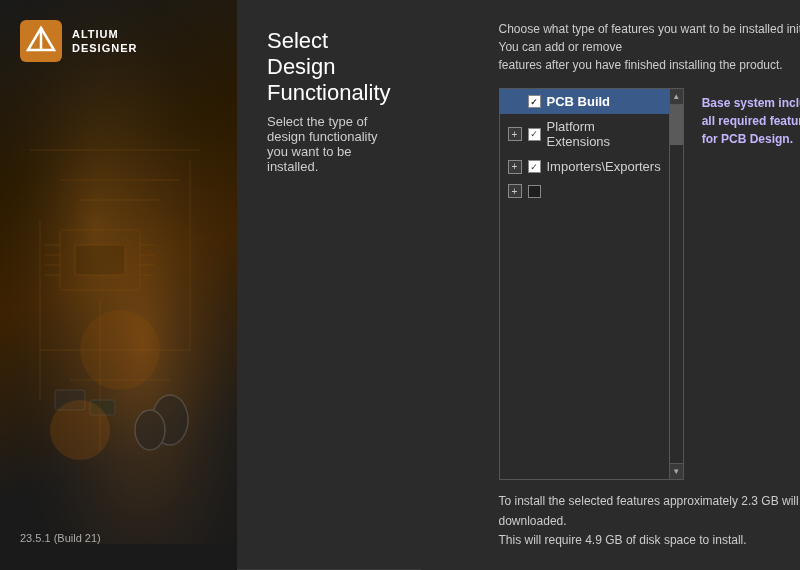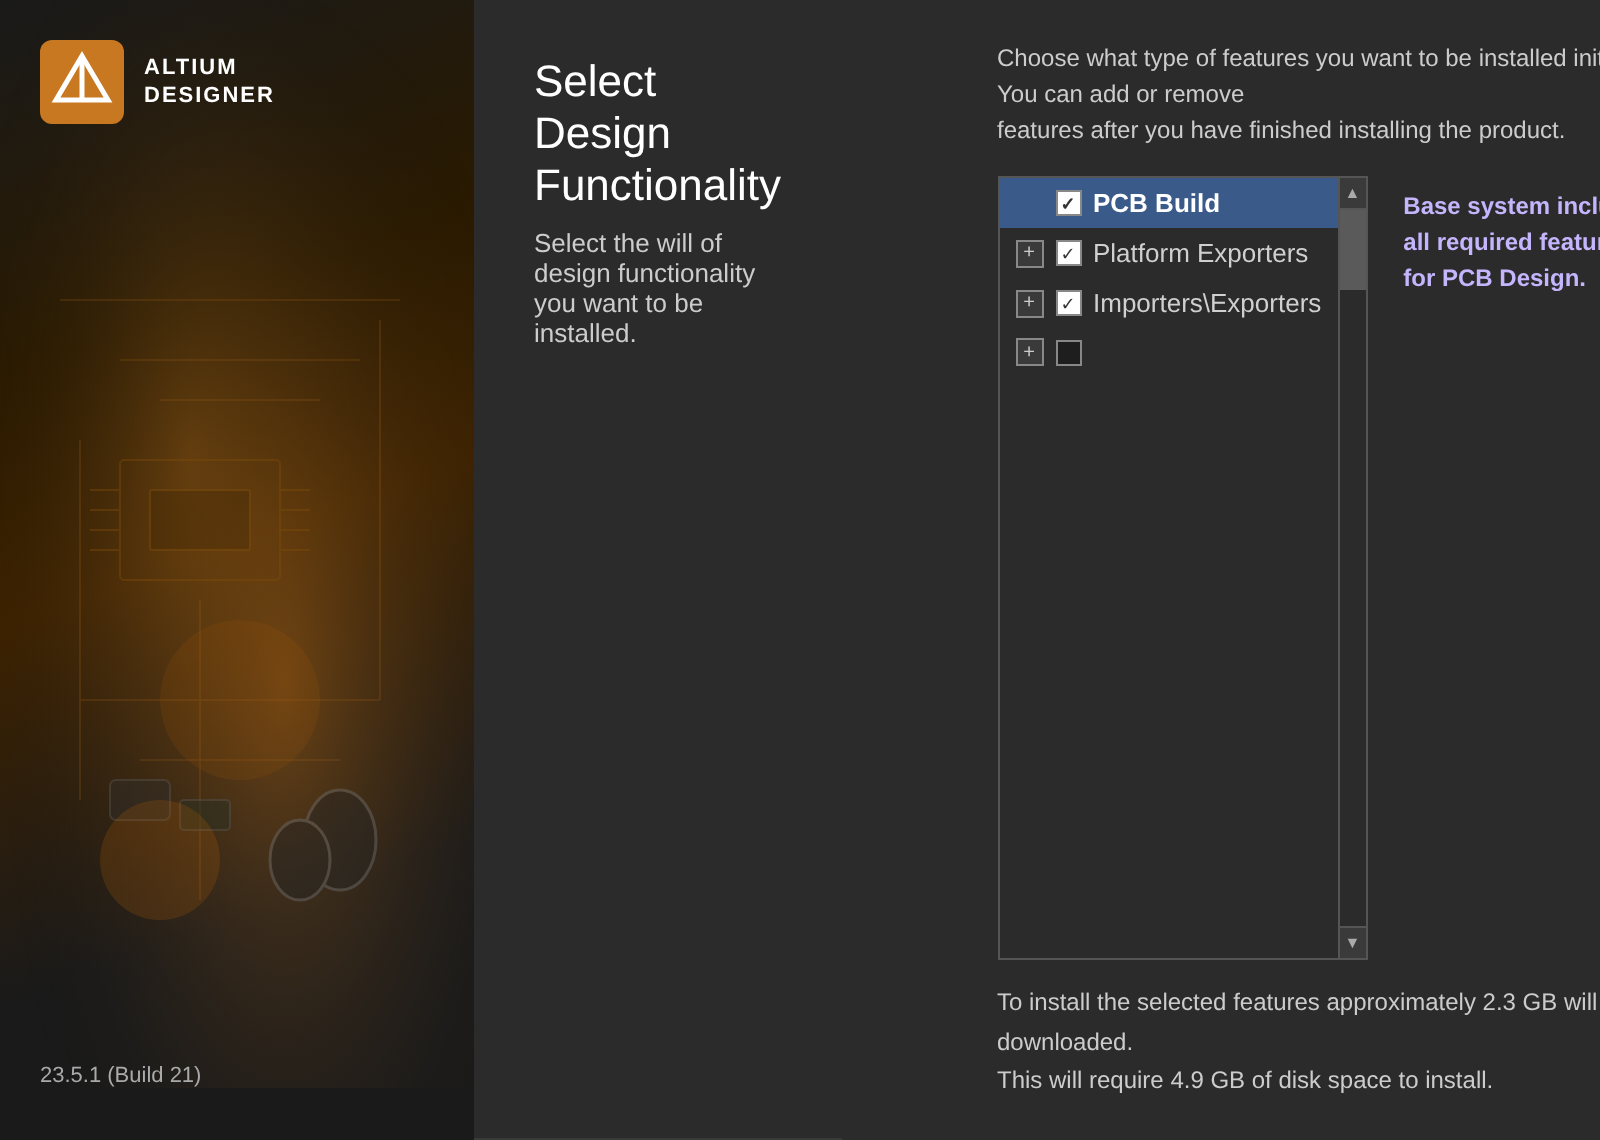--- a/index.html
+++ b/index.html
@@ -293,21 +293,21 @@
     </div>
   </div>
 
   <div class="version-text">23.5.1 (Build 21)</div>
 </div>
 
 <div class="right-panel">
 
   <div class="header-section">
     <div class="page-title">Select Design Functionality</div>
-    <div class="page-subtitle">Select the will of design functionality you want to be installed.</div>
+    <div class="page-subtitle">Select the type of design functionality you want to be installed.</div>
   </div>
 
   <div class="content-section">
     <div class="description-text">
       Choose what type of features you want to be installed initially. You can add or remove<br>
       features after you have finished installing the product.
     </div>
 
     <div class="feature-area">
       <div style="display:flex; flex:1; border:1px solid #555;">
@@ -315,21 +315,21 @@
 
           <div class="feature-item top-level selected">
             <span style="width:14px; margin-right:6px;"></span>
             <span class="checkbox checked">✓</span>
             <span>PCB Build</span>
           </div>
 
           <div class="feature-item">
             <span class="expand-btn">+</span>
             <span class="checkbox checked">✓</span>
-            <span>Platform Exporters</span>
+            <span>Platform Extensions</span>
           </div>
 
           <div class="feature-item">
             <span class="expand-btn">+</span>
             <span class="checkbox checked">✓</span>
             <span>Importers\Exporters</span>
           </div>
 
           <div class="feature-item">
             <span class="expand-btn">+</span>

